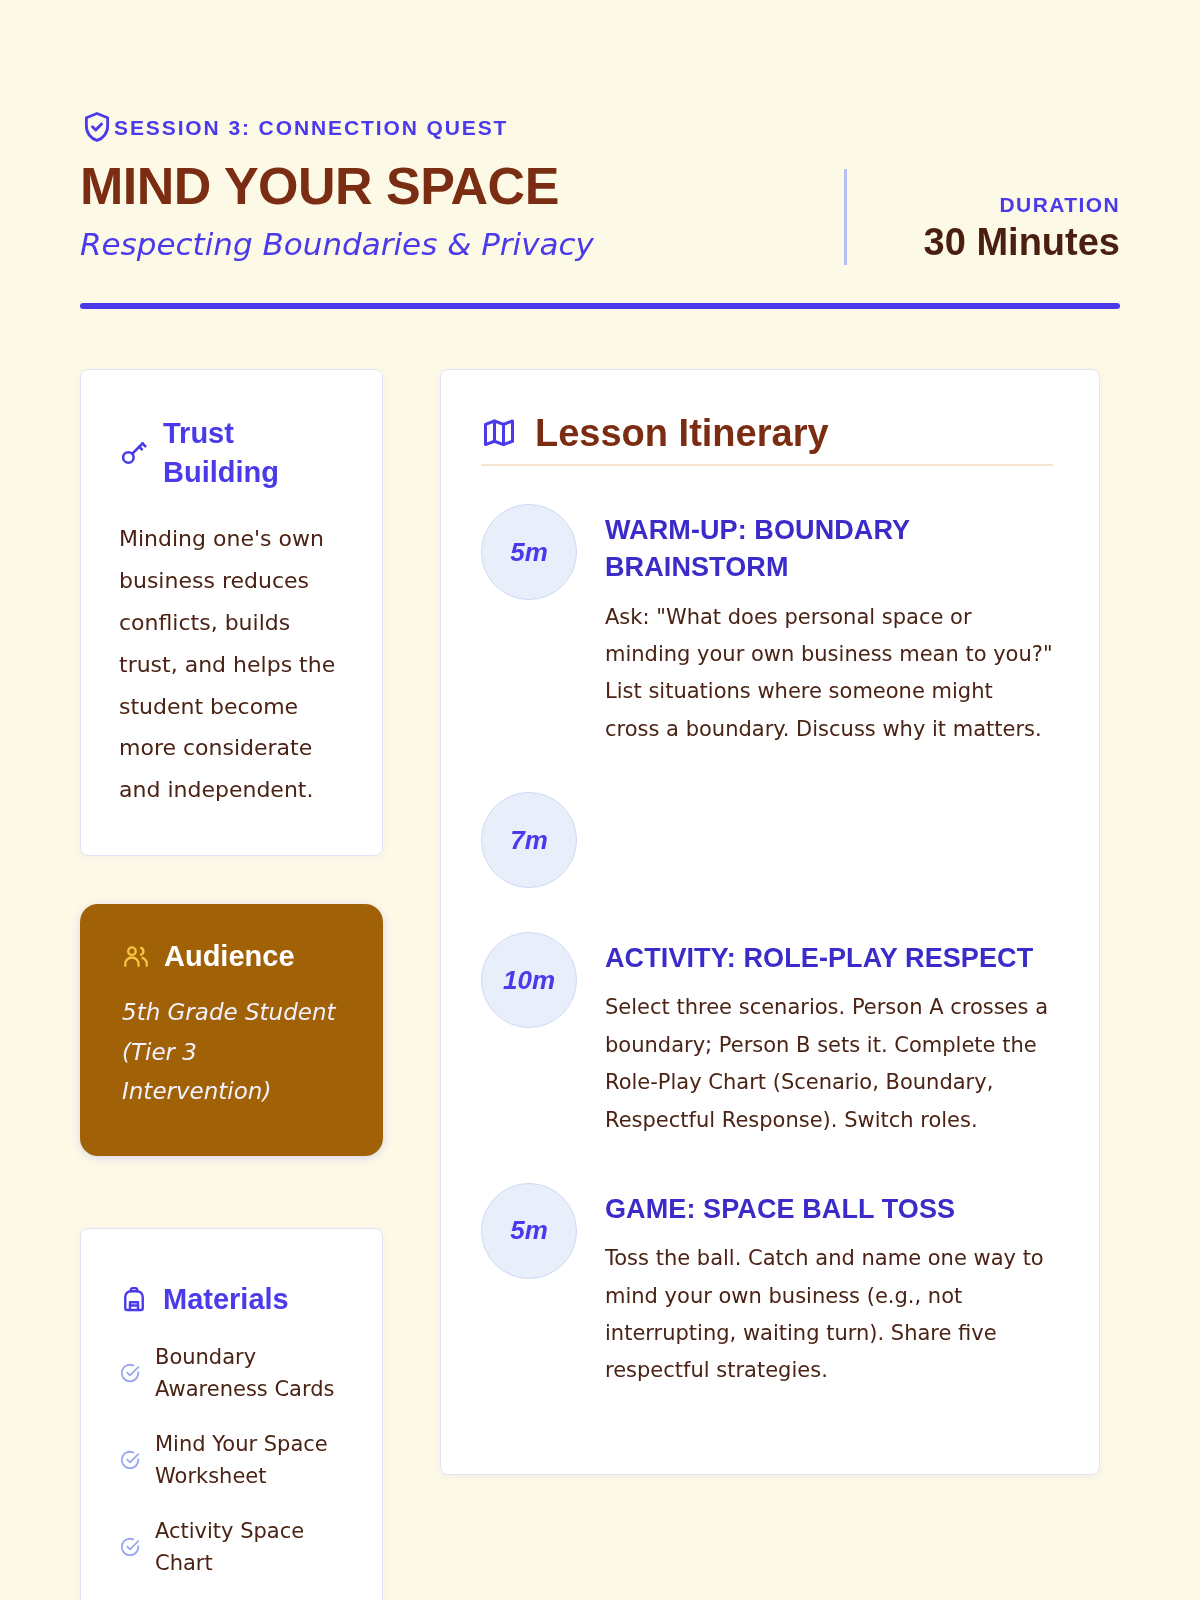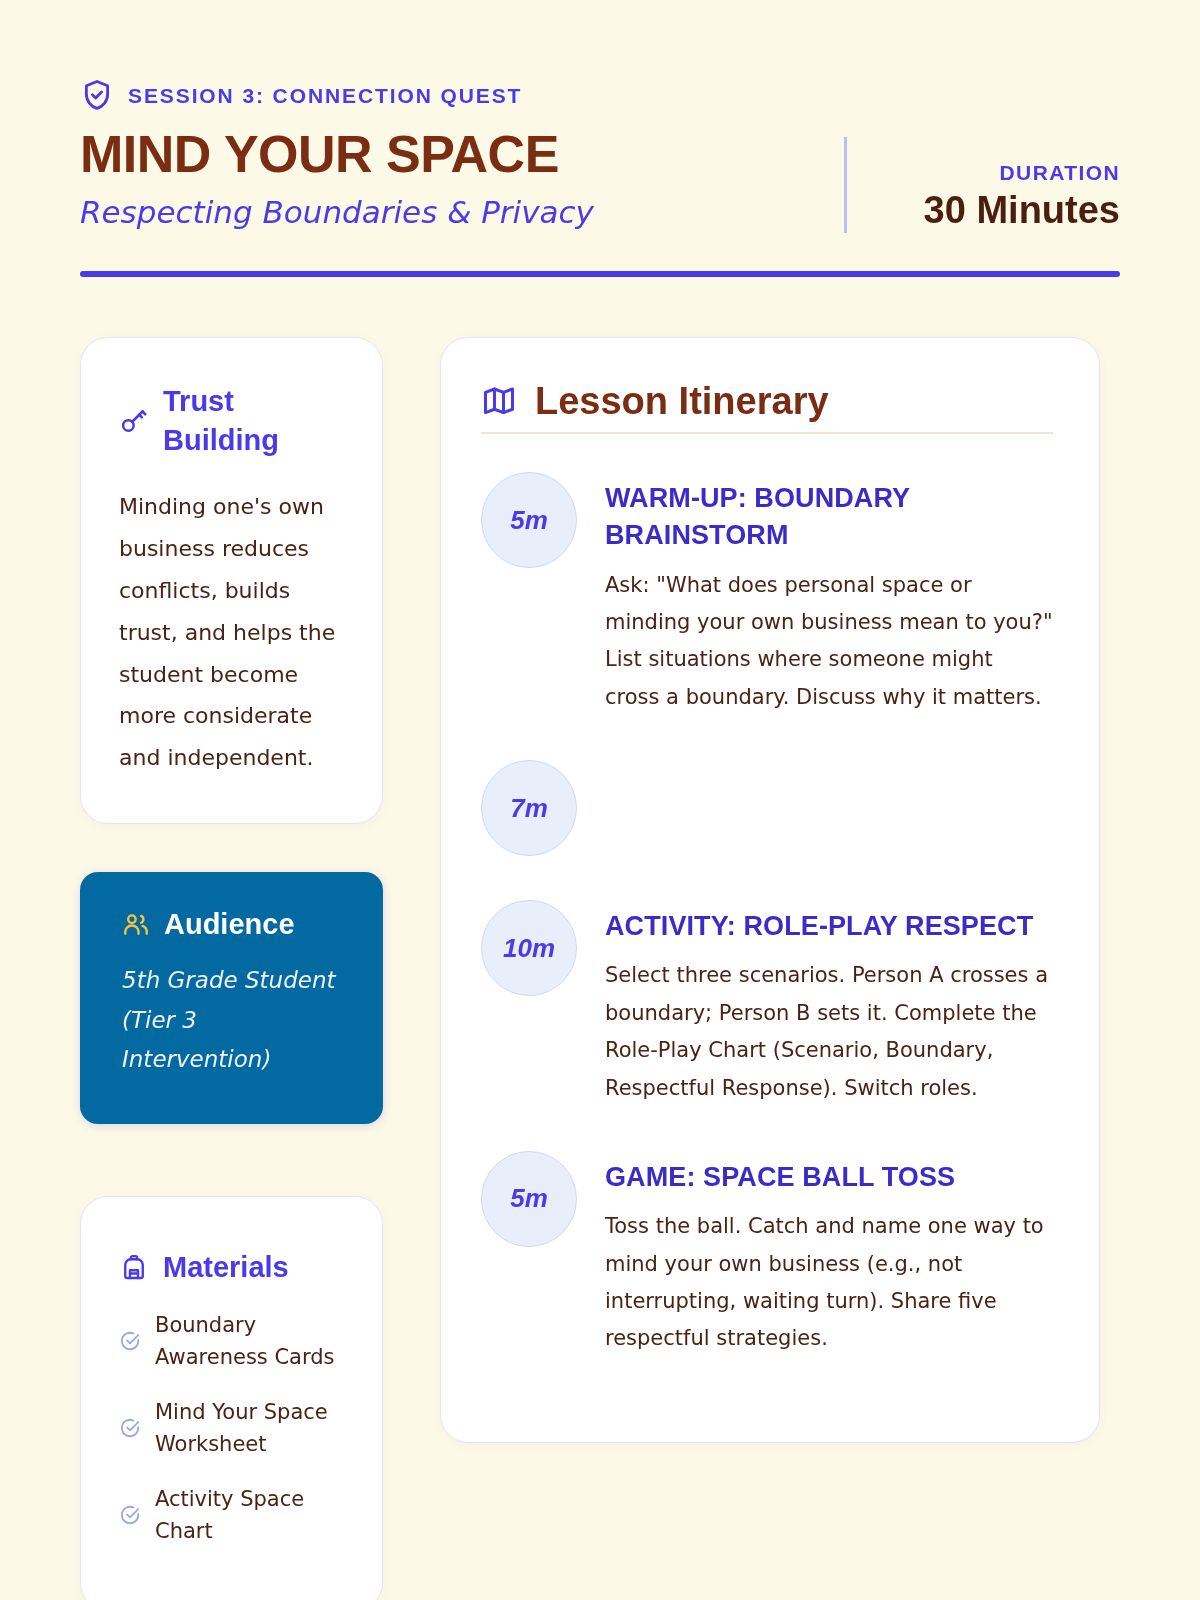--- a/index.html
+++ b/index.html
@@ -20,22 +20,22 @@
     width: 1200px;
     height: 1600px;
     position: relative;
     padding: 78px 80px 0 80px;
   }
 
   
   .eyebrow {
     display: flex;
     align-items: center;
-    gap: 14px;
     margin-bottom: 16px;
+    margin-top: 32px;
   }
   .eyebrow-icon { width: 34px; height: 34px; display: block; flex: none; }
   .eyebrow-text {
     font-family: "Liberation Sans", sans-serif;
     font-size: 21px;
     font-weight: bold;
     letter-spacing: 1.9px;
     color: #4A3AEA;
     text-transform: uppercase;
     line-height: 1;
@@ -106,21 +106,21 @@
     display: flex;
     gap: 57px;
     margin-top: 60px;
   }
   .col-left { width: 303px; flex: none; }
   .col-right { width: 660px; flex: none; }
 
   .card {
     background: #FFFFFF;
     border: 1px solid #E4E3F6;
-    border-radius: 28px;
+    border-radius: 8px;
     box-shadow: 0 2px 10px rgba(90,70,190,0.05);
   }
 
   
   .trust-card { padding: 44px 38px 44px 38px; }
   .trust-head {
     display: flex;
     align-items: center;
     gap: 14px;
     margin-bottom: 26px;
@@ -136,21 +136,21 @@
   .trust-body {
     font-family: "DejaVu Sans", sans-serif;
     font-size: 22px;
     line-height: 1.9;
     color: #4A2314;
   }
 
   
   .audience-card {
     margin-top: 48px;
-    background: #0369a1;
+    background: #a16207;
     border: none;
     border-radius: 18px;
     padding: 38px 42px 44px 42px;
     box-shadow: 0 2px 10px rgba(74,58,234,0.18);
   }
   .audience-head {
     display: flex;
     align-items: center;
     gap: 14px;
     margin-bottom: 22px;

